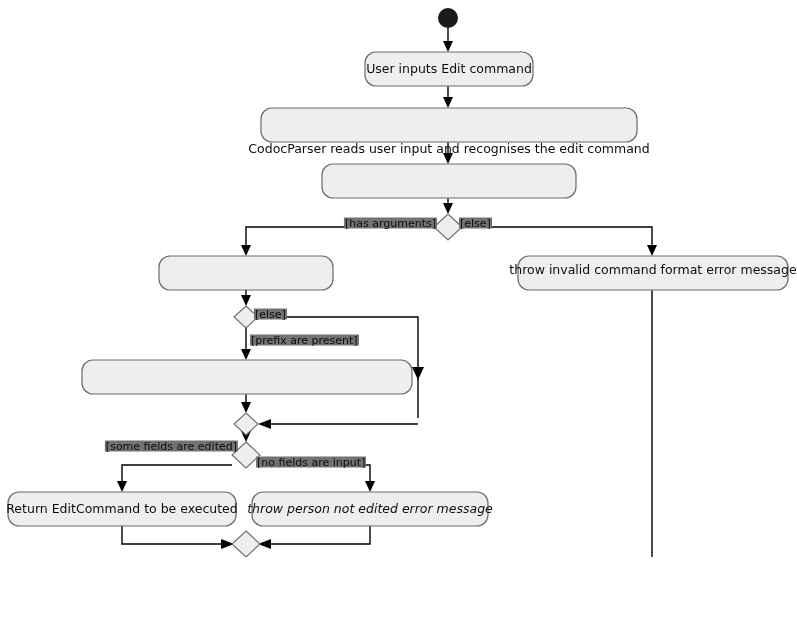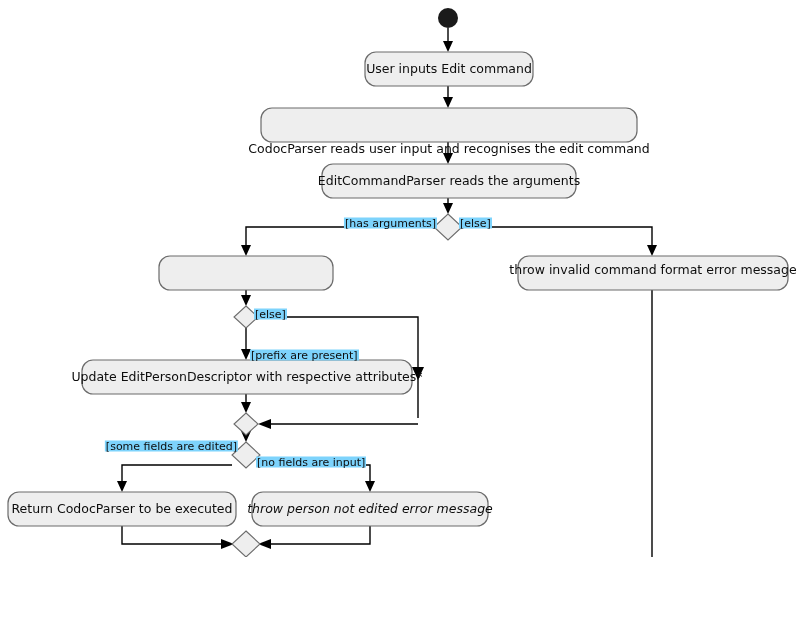--- a/index.html
+++ b/index.html
@@ -66,21 +66,21 @@
     transform: translate(-50%, -50%);
     pointer-events: none;
   }
   .guard-label {
     position: absolute;
     font-family: "DejaVu Sans", sans-serif;
     font-size: 11px;
     color: #0d0d0d;
     white-space: nowrap;
     line-height: 1;
-    background: #7dd3fc;
+    background: #737373;
     padding: 0 1px;
   }
   .guard-right { transform: translate(0, -50%); }
   .guard-left  { transform: translate(-100%, -50%); }
 </style>
 </head>
 <body>
 
 <div id="diagram-root">
 
@@ -168,36 +168,34 @@
 
       <circle class="node-end-outer" cx="447" cy="618" r="10"></circle>
       <circle class="node-end-inner" cx="447" cy="618" r="5.5"></circle>
     </g>
   </svg>
 
   <div class="activity-label" style="left:449px; top:69px;">User inputs Edit command</div>
 
   <div class="activity-label" style="left:449px; top:125px;margin-top:24px;">CodocParser reads user input and recognises the edit command</div>
 
-  <div class="activity-label" style="left:449px; top:181px;">EditCommandParser reads the arguments</div>
 
 
   <div class="activity-label" style="left:653px; top:270px;">throw invalid command format error message</div>
 
-  <div class="activity-label" style="left:247px; top:377px;">Update EditPersonDescriptor with respective attributes*</div>
-
-  <div class="activity-label" style="left:122px; top:509px;">Return CodocParser to be executed</div>
+
+  <div class="activity-label" style="left:122px; top:509px;">Return EditCommand to be executed</div>
 
   <div class="activity-label" style="left:370px; top:509px;font-style:italic;">throw person not edited error message</div>
 
   <div class="guard-label guard-left" style="left:437px; top:223px;">[has arguments]</div>
 
   <div class="guard-label guard-right" style="left:459px; top:223px;">[else]</div>
 
   <div class="guard-label guard-right" style="left:254px; top:314px;">[else]</div>
 
-  <div class="guard-label guard-right" style="left:250px; top:355px;">[prefix are present]</div>
+  <div class="guard-label guard-right" style="left:250px; top:340px;">[prefix are present]</div>
 
   <div class="guard-label guard-left" style="left:238px; top:446px;">[some fields are edited]</div>
 
   <div class="guard-label guard-right" style="left:256px; top:462px;">[no fields are input]</div>
 
 </div>
 
 </body></html>

